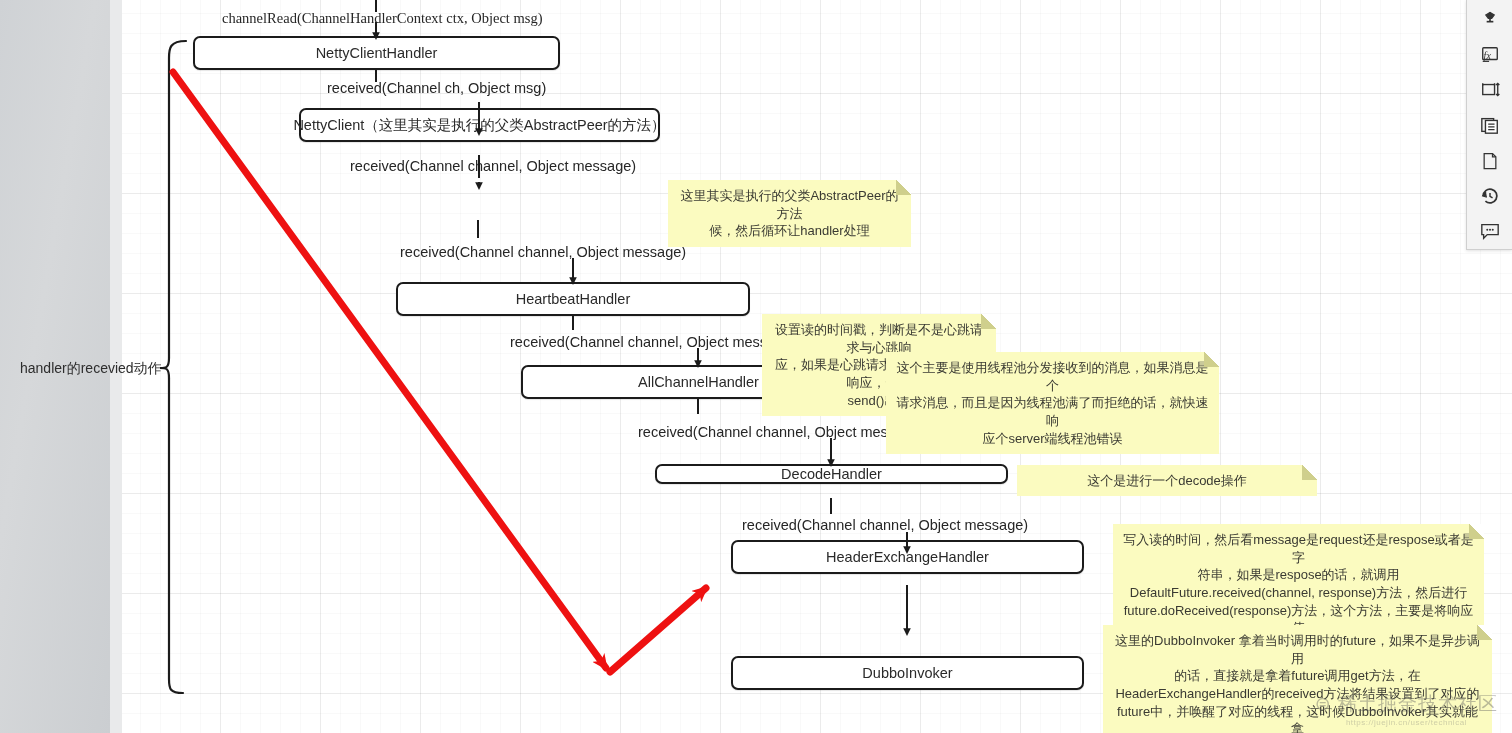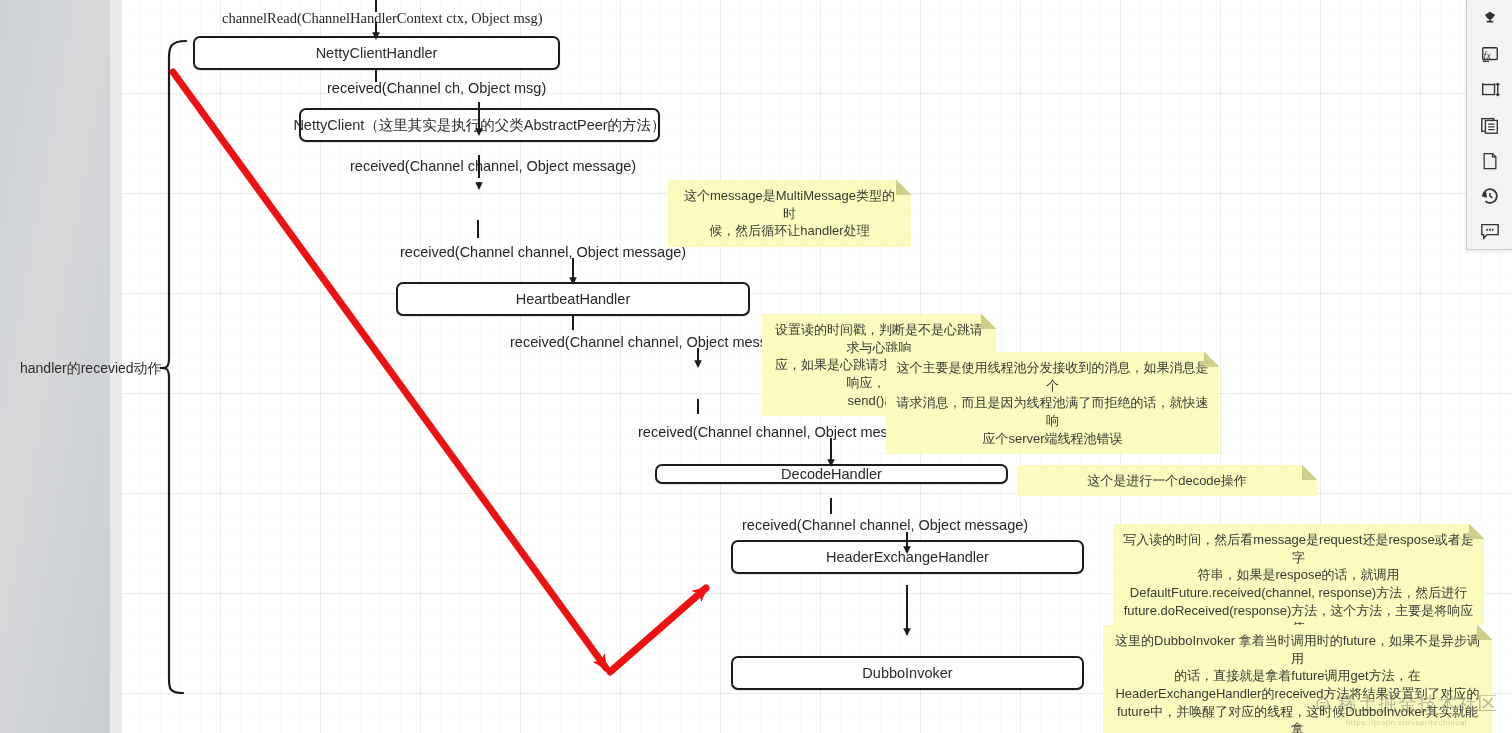--- a/index.html
+++ b/index.html
@@ -130,28 +130,29 @@
   <div class="edge-label" style="left:638px;top:424px;">received(Channel channel, Object message)</div>
   <div class="edge-label" style="left:742px;top:517px;">received(Channel channel, Object message)</div>
 
   <div class="node" style="left:193px;top:36px;width:367px;height:34px;">NettyClientHandler</div>
 
   <div class="node" style="left:299px;top:108px;width:361px;height:34px;">NettyClient（这里其实是执行的父类AbstractPeer的方法）</div>
 
 
   <div class="node" style="left:396px;top:282px;width:354px;height:34px;">HeartbeatHandler</div>
 
+  <div class="node" style="left:521px;top:365px;width:355px;height:34px;">AllChannelHandler</div>
 
   <div class="node" style="left:655px;top:464px;width:353px;height:20px;">DecodeHandler</div>
 
   <div class="node" style="left:731px;top:540px;width:353px;height:34px;">HeaderExchangeHandler</div>
 
   <div class="node" style="left:731px;top:656px;width:353px;height:34px;">DubboInvoker</div>
 
-  <div class="note" style="left:668px;top:180px;width:243px;">这个message是MultiMessage类型的时
+  <div class="note" style="left:668px;top:180px;width:243px;">这里其实是执行的父类AbstractPeer的方法
 候，然后循环让handler处理</div>
 
   <div class="note" style="left:762px;top:284px;width:234px;margin-top:30px;">设置读的时间戳，判断是不是心跳请求与心跳响
 应，如果是心跳请求的话，需要封装响应，然后
 send()出去</div>
 
   <div class="note" style="left:886px;top:352px;width:333px;">这个主要是使用线程池分发接收到的消息，如果消息是个
 请求消息，而且是因为线程池满了而拒绝的话，就快速响
 应个server端线程池错误</div>
 

